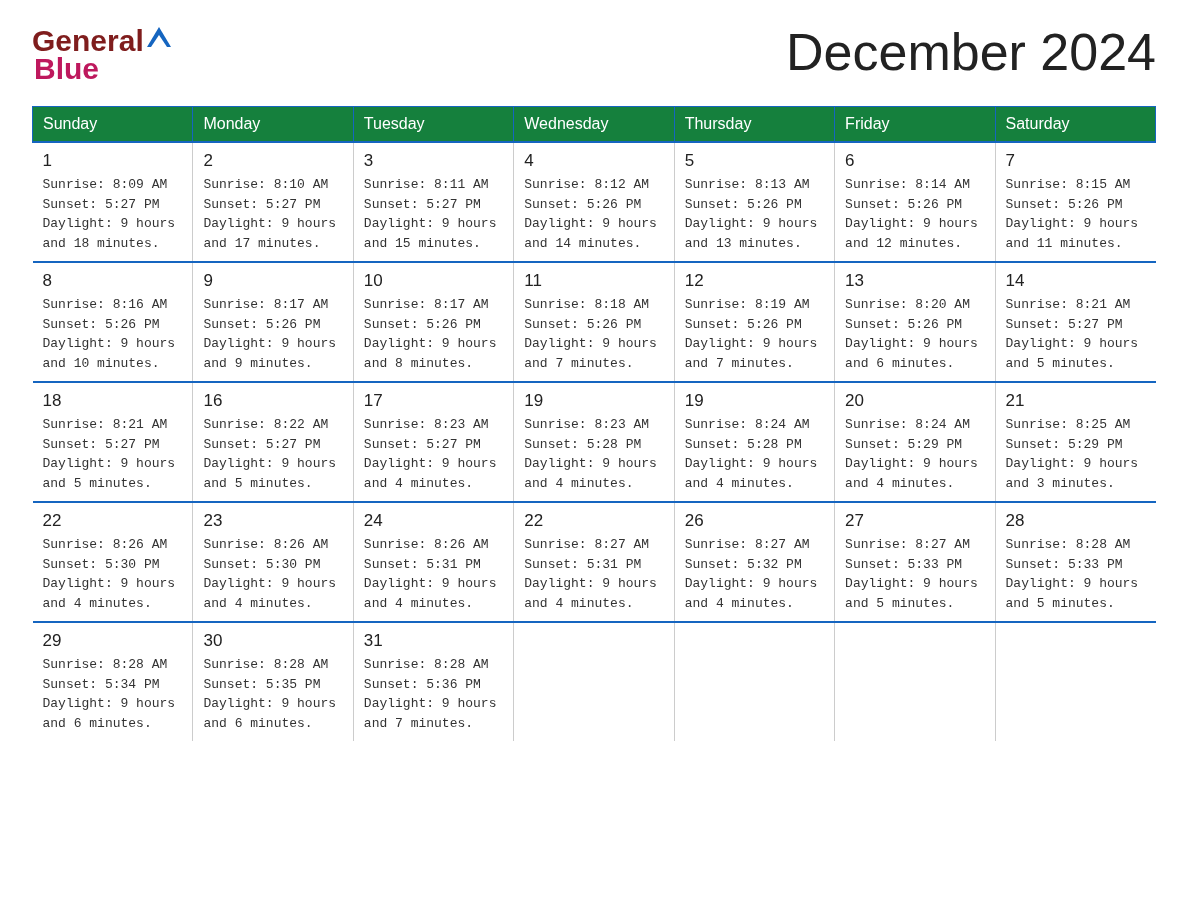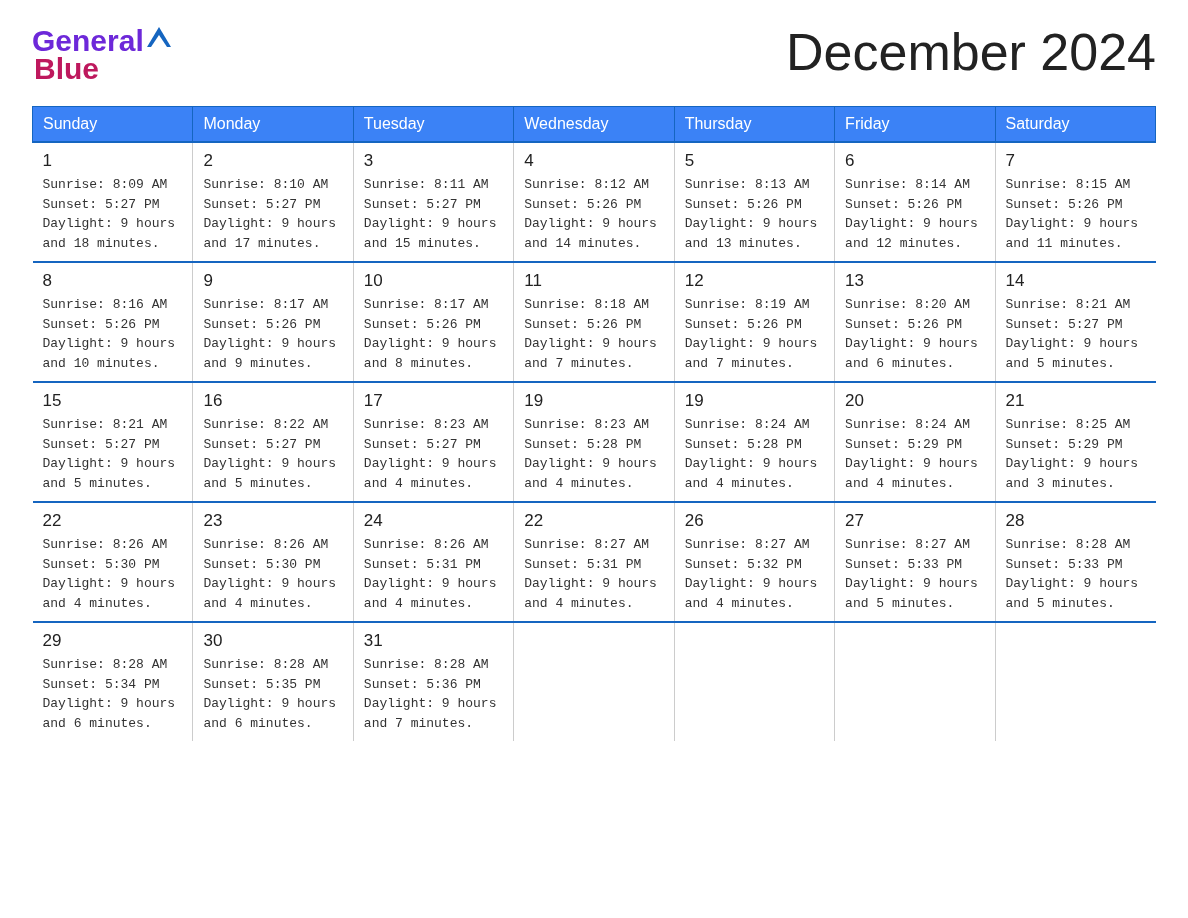--- a/index.html
+++ b/index.html
@@ -34,21 +34,21 @@
       font-size: 20px;
       color: #555;
       margin-top: 4px;
     }
     table {
       width: 100%;
       border-collapse: collapse;
       table-layout: fixed;
     }
     th {
-      background-color: #3b82f6;
+      background-color: #15803d;
       color: #fff;
       padding: 8px 10px;
       text-align: left;
       font-size: 16px;
       font-weight: normal;
       border: 1px solid #1565c0;
     }
     td {
       vertical-align: top;
       padding: 8px 10px;
@@ -85,21 +85,21 @@
       align-items: center;
       gap: 0;
     }
   </style>
 </head>
 <body>
 
 <div class="header">
   <div class="logo">
     <div class="logo-wrapper">
-      <span style="font-size:30px; font-weight:bold; color:#6d28d9;">General</span>
+      <span style="font-size:30px; font-weight:bold; color:#7f1d1d;">General</span>
       <svg width="28" height="28" viewBox="0 0 28 28" style="margin-left:1px; margin-top:-4px;">
         <polygon points="14,2 26,22 2,22" fill="#1565c0"></polygon>
         <polygon points="14,10 22,22 6,22" fill="#fff"></polygon>
       </svg>
     </div>
     <div style="font-size:30px; font-weight:bold; color:#be185d; margin-top:-6px; margin-left:2px;">Blue</div>
   </div>
   <div class="title-area">
     <div class="month-title">December 2024</div>
   </div>
@@ -175,21 +175,21 @@
           <span class="day-number">13</span>
           <div class="day-info">Sunrise: 8:20 AM<br>Sunset: 5:26 PM<br>Daylight: 9 hours<br>and 6 minutes.</div>
         </td>
         <td>
           <span class="day-number">14</span>
           <div class="day-info">Sunrise: 8:21 AM<br>Sunset: 5:27 PM<br>Daylight: 9 hours<br>and 5 minutes.</div>
         </td>
       </tr>
       <tr>
         <td>
-          <span class="day-number">15</span>
+          <span class="day-number">18</span>
           <div class="day-info">Sunrise: 8:21 AM<br>Sunset: 5:27 PM<br>Daylight: 9 hours<br>and 5 minutes.</div>
         </td>
         <td>
           <span class="day-number">16</span>
           <div class="day-info">Sunrise: 8:22 AM<br>Sunset: 5:27 PM<br>Daylight: 9 hours<br>and 5 minutes.</div>
         </td>
         <td>
           <span class="day-number">17</span>
           <div class="day-info">Sunrise: 8:23 AM<br>Sunset: 5:27 PM<br>Daylight: 9 hours<br>and 4 minutes.</div>
         </td>

